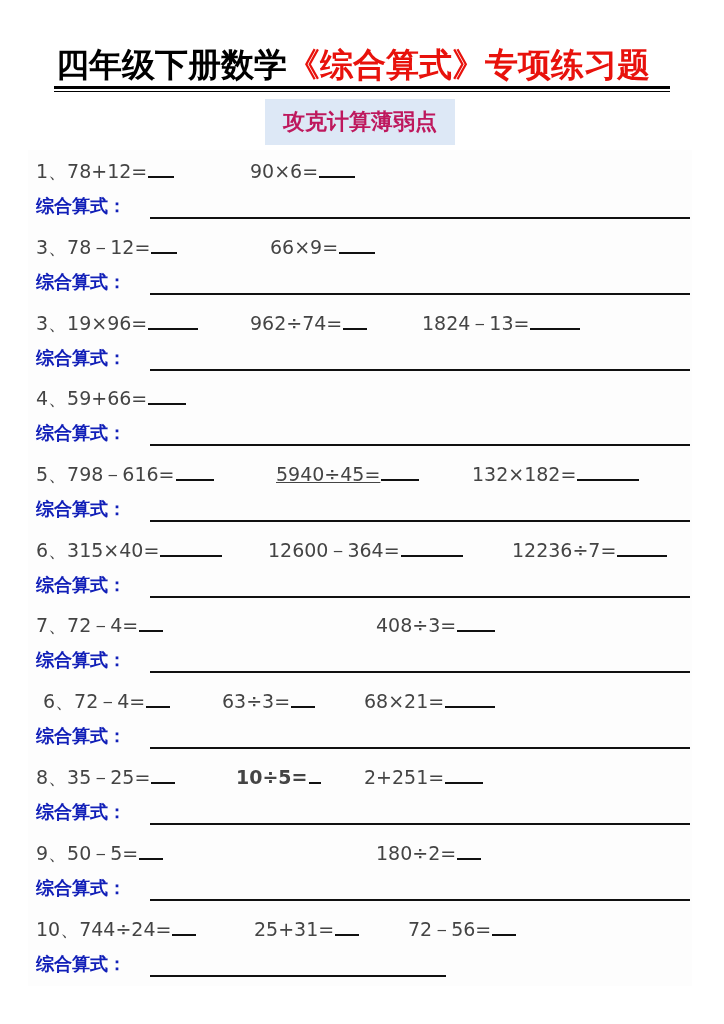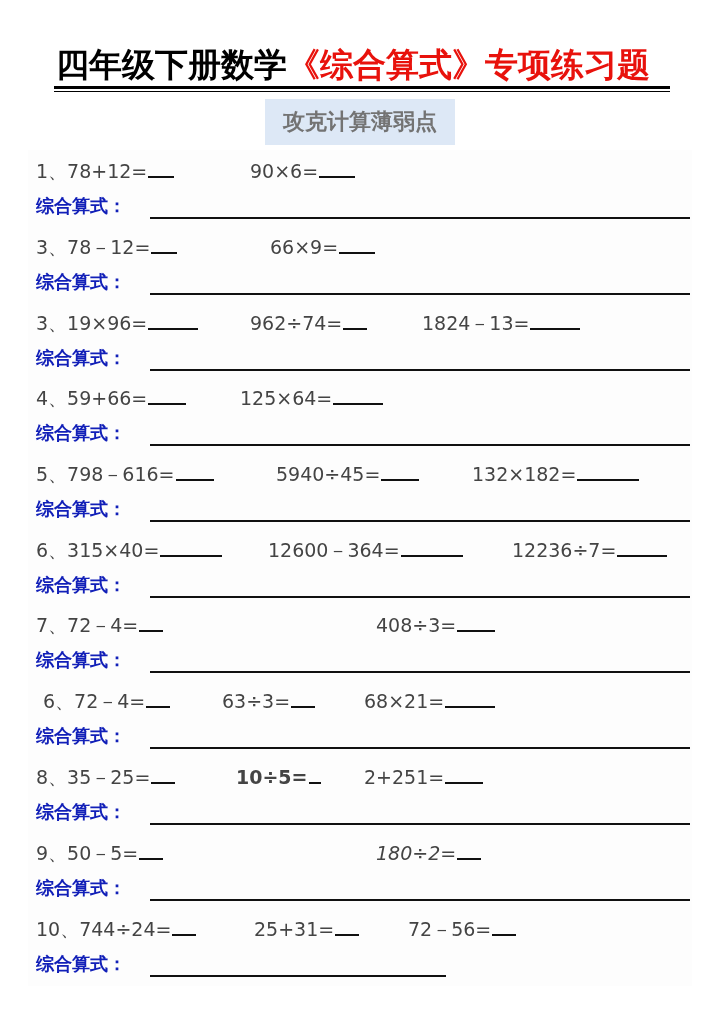--- a/index.html
+++ b/index.html
@@ -11,21 +11,21 @@
     position: absolute; left: 56px; top: 44px; width: 614px;
     font-family: "DejaVu Sans", sans-serif; font-weight: bold; font-size: 33px;
     letter-spacing: 0px; white-space: nowrap; line-height: 42px;
   }
   .title .black { color: #000000; }
   .title .red { color: #e8120c; }
   .title-rule-1 { position: absolute; left: 54px; top: 86px; width: 616px; height: 3px; background: #000; }
   .title-rule-2 { position: absolute; left: 54px; top: 91px; width: 616px; height: 1px; background: #000; }
   .subtitle {
     position: absolute; left: 265px; top: 99px; width: 190px; height: 46px;
-    background: #dde8f6; color: #737373; font-weight: bold; font-size: 22px;
+    background: #dde8f6; color: #be185d; font-weight: bold; font-size: 22px;
     text-align: center; line-height: 46px;
   }
   .paper {
     position: absolute; left: 28px; top: 150px; width: 664px; height: 836px; background: #fdfdfd;
   }
   .problem {
     position: absolute; left: 36px; height: 28px; font-size: 19px; color: #444444;
     white-space: nowrap; line-height: 28px;
   }
   .expr { position: absolute; top: 0; }
@@ -63,27 +63,26 @@
     <div class="combo-line" style="top: 293px; width: 540px;"></div>
     <div class="problem" style="top: 309px; width: 660px;">
       <span class="expr" style="left: 0px;"><span>3、19×96=</span><span class="blank" style="width: 50px;"></span></span>
       <span class="expr" style="left: 214px;"><span>962÷74=</span><span class="blank" style="width: 24px;"></span></span>
       <span class="expr" style="left: 386px;"><span>1824－13=</span><span class="blank" style="width: 50px;"></span></span>
     </div>
     <div class="combo-label" style="top: 345px;">综合算式：</div>
     <div class="combo-line" style="top: 369px; width: 540px;"></div>
     <div class="problem" style="top: 384px; width: 660px;">
       <span class="expr" style="left: 0px;"><span>4、59+66=</span><span class="blank" style="width: 38px;"></span></span>
-      <span class="expr" style="left: 204px;"><span>125×64=</span><span class="blank" style="width: 50px;"></span></span>
     </div>
     <div class="combo-label" style="top: 420px;">综合算式：</div>
     <div class="combo-line" style="top: 444px; width: 540px;"></div>
     <div class="problem" style="top: 460px; width: 660px;">
       <span class="expr" style="left: 0px;"><span>5、798－616=</span><span class="blank" style="width: 38px;"></span></span>
-      <span class="expr" style="left: 240px;"><span>5940÷45=</span><span class="blank" style="width: 38px;"></span></span>
+      <span class="expr" style="left: 240px; text-decoration: underline;"><span>5940÷45=</span><span class="blank" style="width: 38px;"></span></span>
       <span class="expr" style="left: 436px;"><span>132×182=</span><span class="blank" style="width: 62px;"></span></span>
     </div>
     <div class="combo-label" style="top: 496px;">综合算式：</div>
     <div class="combo-line" style="top: 520px; width: 540px;"></div>
     <div class="problem" style="top: 536px; width: 660px;">
       <span class="expr" style="left: 0px;"><span>6、315×40=</span><span class="blank" style="width: 62px;"></span></span>
       <span class="expr" style="left: 232px;"><span>12600－364=</span><span class="blank" style="width: 62px;"></span></span>
       <span class="expr" style="left: 476px;"><span>12236÷7=</span><span class="blank" style="width: 50px;"></span></span>
     </div>
     <div class="combo-label" style="top: 572px;">综合算式：</div>
@@ -103,21 +102,21 @@
     <div class="combo-line" style="top: 747px; width: 540px;"></div>
     <div class="problem" style="top: 763px; width: 660px;">
       <span class="expr" style="left: 0px;"><span>8、35－25=</span><span class="blank" style="width: 24px;"></span></span>
       <span class="expr" style="left: 200px; font-weight: bold;"><span>10÷5=</span><span class="blank" style="width: 12px;"></span></span>
       <span class="expr" style="left: 328px;"><span>2+251=</span><span class="blank" style="width: 38px;"></span></span>
     </div>
     <div class="combo-label" style="top: 799px;">综合算式：</div>
     <div class="combo-line" style="top: 823px; width: 540px;"></div>
     <div class="problem" style="top: 839px; width: 660px;">
       <span class="expr" style="left: 0px;"><span>9、50－5=</span><span class="blank" style="width: 24px;"></span></span>
-      <span class="expr" style="left: 340px; font-style: italic;"><span>180÷2=</span><span class="blank" style="width: 24px;"></span></span>
+      <span class="expr" style="left: 340px;"><span>180÷2=</span><span class="blank" style="width: 24px;"></span></span>
     </div>
     <div class="combo-label" style="top: 875px;">综合算式：</div>
     <div class="combo-line" style="top: 899px; width: 540px;"></div>
     <div class="problem" style="top: 915px; width: 660px;">
       <span class="expr" style="left: 0px;"><span>10、744÷24=</span><span class="blank" style="width: 24px;"></span></span>
       <span class="expr" style="left: 218px;"><span>25+31=</span><span class="blank" style="width: 24px;"></span></span>
       <span class="expr" style="left: 372px;"><span>72－56=</span><span class="blank" style="width: 24px;"></span></span>
     </div>
     <div class="combo-label" style="top: 951px;">综合算式：</div>
     <div class="combo-line" style="top: 975px; width: 296px;"></div>

